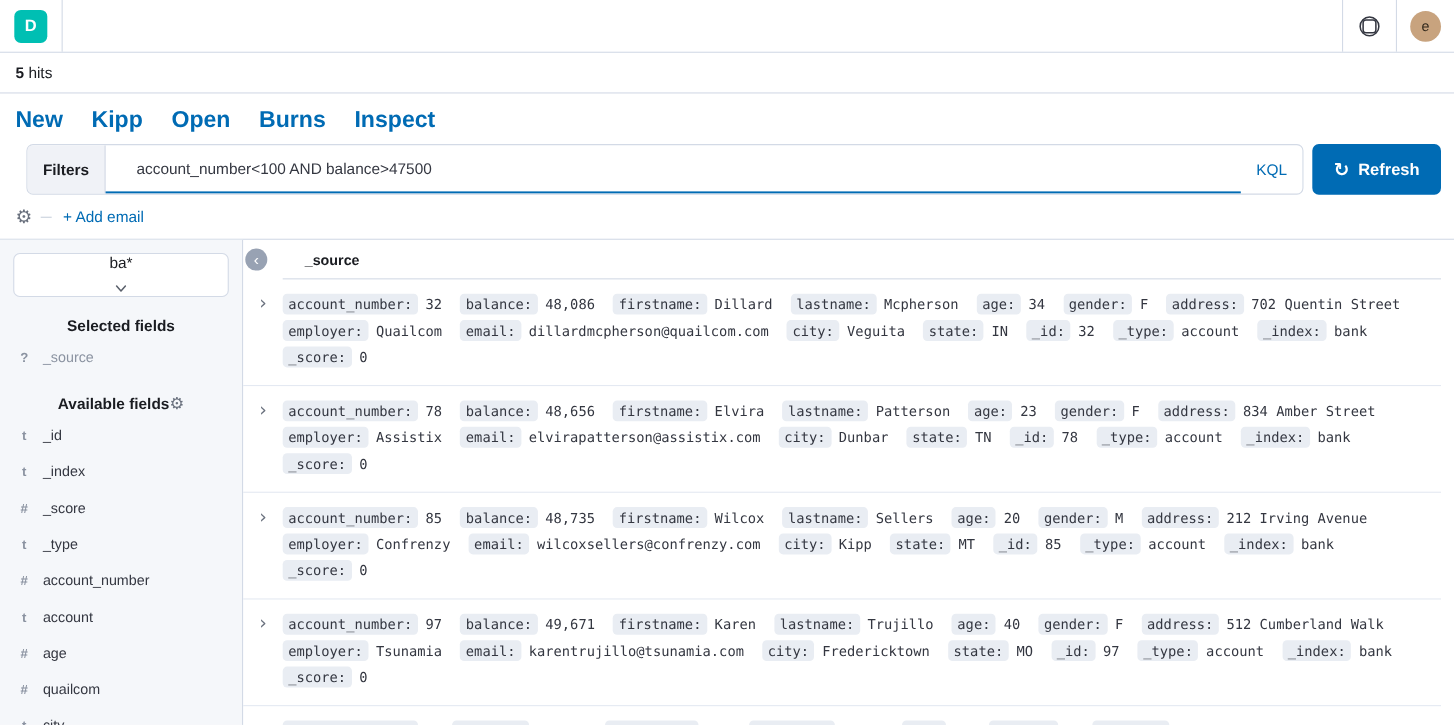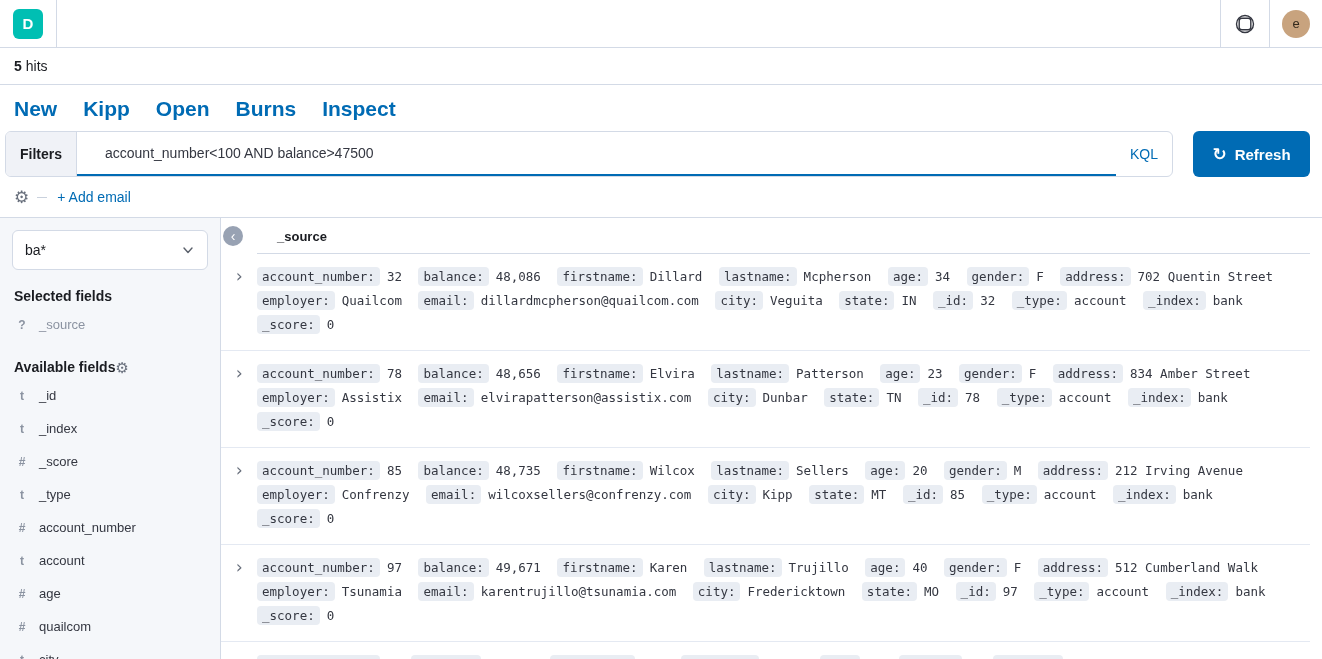--- a/index.html
+++ b/index.html
@@ -34,21 +34,21 @@
   
   .hits-bar{flex:0 0 37px;display:flex;align-items:center;padding:0 14px;border-bottom:1px solid var(--border);
     font-size:14px;color:var(--heading);}
   .hits-count{font-weight:bold;margin-right:4px;}
 
   
   .toolbar{flex:0 0 44px;display:flex;align-items:center;padding:4px 14px 0;}
   .tb-link{color:var(--accent);font-size:21px;font-weight:600;text-decoration:none;margin-right:26px;cursor:pointer;}
 
   
-  .search-row{flex:0 0 46px;display:flex;align-items:stretch;margin:2px 12px 0 5px;gap:20px;}
+  .search-row{flex:0 0 46px;display:flex;align-items:stretch;margin:2px 12px 0 24px;gap:8px;}
   .search-box{flex:1;display:flex;align-items:stretch;border:1px solid var(--border);border-radius:6px;overflow:hidden;background:#fff;}
   .filters-btn{background:#F0F2F7;border:none;border-right:1px solid var(--border);font-weight:600;font-size:14px;
     color:var(--heading);padding:0 14px;cursor:pointer;font-family:inherit;}
   .query-input{flex:1;display:flex;align-items:center;padding:0 28px;font-size:14px;color:var(--text);
     border-bottom:2px solid var(--accent);white-space:nowrap;overflow:hidden;cursor:text;}
   .kql{display:flex;align-items:center;padding:0 14px;font-size:14px;color:var(--accent);cursor:pointer;}
   .refresh-btn{flex:0 0 117px;background:var(--accent);color:#fff;border:none;border-radius:6px;font-size:15px;
     font-weight:600;display:flex;align-items:center;justify-content:center;gap:8px;cursor:pointer;font-family:inherit;}
   .refresh-icon{font-size:17px;line-height:1;}
 
@@ -56,23 +56,23 @@
   .filter-row{flex:0 0 40px;display:flex;align-items:center;padding:0 14px;}
   .gear{color:var(--muted);font-size:17px;cursor:pointer;line-height:1;}
   .mini-divider{width:10px;height:1px;background:#c9d1dd;margin:0 10px 0 8px;}
   .add-filter{color:var(--accent);font-size:14px;text-decoration:none;cursor:pointer;}
 
   
   .content{flex:1;display:flex;border-top:1px solid var(--border);min-height:0;}
   .sidebar{flex:0 0 221px;background:var(--sidebar-bg);border-right:1px solid var(--border);
     padding:12px 12px 0;overflow:hidden;}
   .index-select{height:40px;background:#fff;border:1px solid var(--border);border-radius:6px;display:flex;
-    align-items:center;justify-content:space-between;padding:0 12px;font-size:14px;color:var(--heading);cursor:pointer;}
+    align-items:center;justify-content:space-between;padding:0 12px;font-size:14px;color:var(--heading);cursor:pointer;flex-direction:column;}
   .side-heading{font-size:14px;font-weight:bold;color:var(--heading);margin:18px 2px 4px;display:flex;
-    align-items:center;justify-content:flex-start;}
+    align-items:center;justify-content:center;}
   .side-gear{color:var(--muted);font-size:15px;cursor:pointer;line-height:1;}
   .field-item{display:flex;align-items:center;gap:11px;padding:9px 4px;font-size:13px;color:var(--text);cursor:pointer;border-radius:4px;}
   .field-type{width:12px;text-align:center;color:#8b93a1;font-size:12px;font-weight:bold;flex:0 0 12px;}
   .field-name-muted{color:#8b93a1;}
 
   
   .main{flex:1;position:relative;min-width:0;padding:0 12px 0 0;overflow:hidden;}
   .collapse-btn{position:absolute;left:2px;top:8px;width:20px;height:20px;border-radius:50%;background:#98A2B3;
     color:#fff;border:none;font-size:14px;line-height:18px;text-align:center;cursor:pointer;padding:0;}
   .table-head{margin-left:36px;padding:11px 0 9px 20px;border-bottom:1px solid var(--border);

